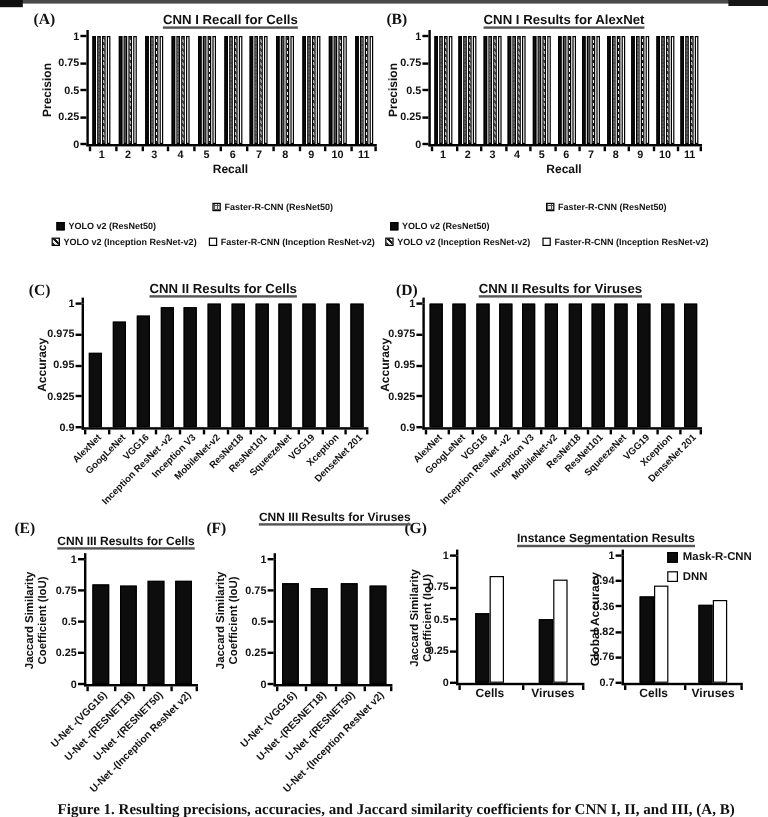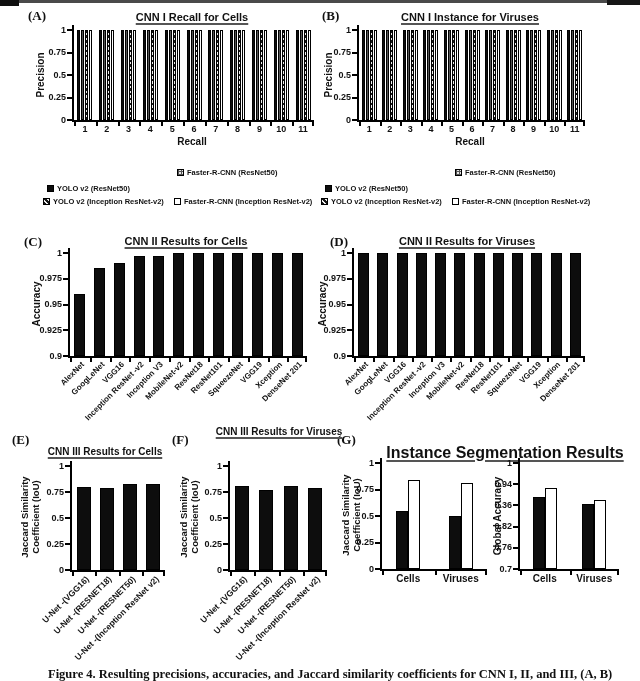--- a/index.html
+++ b/index.html
@@ -61,26 +61,26 @@
 
   <div class="panel-letter" style="left:28px;top:8px;">(A)</div>
   <div class="panel-letter" style="left:322px;top:8px;">(B)</div>
   <div class="panel-letter" style="left:24px;top:234px;">(C)</div>
   <div class="panel-letter" style="left:330px;top:234px;">(D)</div>
   <div class="panel-letter" style="left:12px;top:432px;">(E)</div>
   <div class="panel-letter" style="left:172px;top:432px;">(F)</div>
   <div class="panel-letter" style="left:337px;top:432px;">(G)</div>
 
   <div class="chart-title" style="left:192px;top:11px;">CNN I Recall for Cells</div>
-  <div class="chart-title" style="left:470px;top:11px;">CNN I Instance for Viruses</div>
+  <div class="chart-title" style="left:470px;top:11px;">CNN I Results for AlexNet</div>
   <div class="chart-title" style="left:186px;top:235px;">CNN II Results for Cells</div>
   <div class="chart-title" style="left:467px;top:235px;">CNN II Results for Viruses</div>
   <div class="chart-title t-sm" style="left:105px;top:446px;">CNN III Results for Cells</div>
   <div class="chart-title t-sm" style="left:257px;top:426px;padding-left:44px;">CNN III Results for Viruses</div>
-  <div class="chart-title" style="left:505px;top:444px;font-size:16px;">Instance Segmentation Results</div>
+  <div class="chart-title" style="left:505px;top:444px;font-size:10px;">Instance Segmentation Results</div>
 
   <div class="vlabel" style="left:40px;top:75px;">Precision</div>
   <div class="vlabel" style="left:328px;top:75px;">Precision</div>
   <div class="vlabel" style="left:36px;top:304px;">Accuracy</div>
   <div class="vlabel" style="left:322px;top:304px;">Accuracy</div>
   <div class="vlabel wrap" style="left:31px;top:517px;">Jaccard Similarity Coefficient (IoU)</div>
   <div class="vlabel wrap" style="left:190px;top:517px;">Jaccard Similarity Coefficient (IoU)</div>
   <div class="vlabel wrap" style="left:352px;top:515px;">Jaccard Similarity Coefficient (IoU)</div>
   <div class="vlabel" style="left:497px;top:516px;">Global Accuracy</div>
 
@@ -532,16 +532,26 @@
       <div class="dl-item">
         <div class="dl-swatch p-diag"></div>
         <div class="dl-label">YOLO v2 (Inception ResNet-v2)</div>
       </div>
       <div class="dl-item">
         <div class="dl-swatch p-white"></div>
         <div class="dl-label">Faster-R-CNN (Inception ResNet-v2)</div>
       </div>
     </div>
 
-
-  <div class="caption" style="left:48px;top:667px;">Figure 4. Resulting precisions, accuracies, and Jaccard similarity coefficients for CNN I, II, and III, (A, B)</div>
+  <div class="g-legend" style="left:556px;top:459px;">
+      <div class="g-item">
+        <div class="g-swatch p-solid-black"></div>
+        <div class="g-label">Mask-R-CNN</div>
+      </div>
+      <div class="g-item">
+        <div class="g-swatch p-white"></div>
+        <div class="g-label">DNN</div>
+      </div>
+    </div>
+
+  <div class="caption" style="left:48px;top:667px;">Figure 1. Resulting precisions, accuracies, and Jaccard similarity coefficients for CNN I, II, and III, (A, B)</div>
 
 </div>
 
 </body></html>

